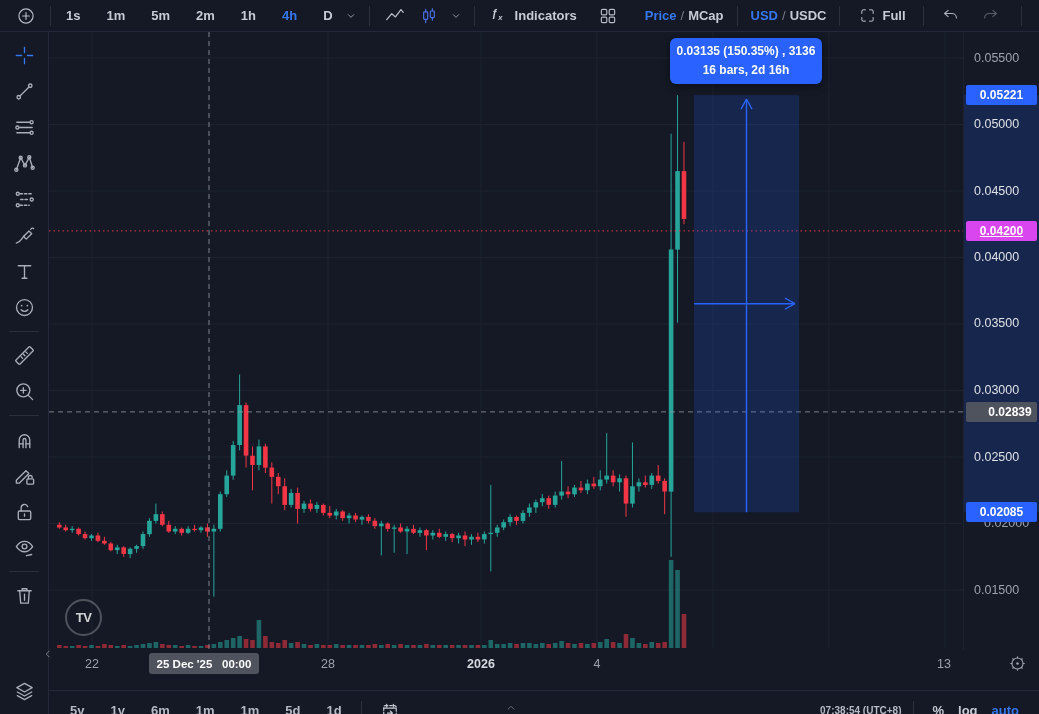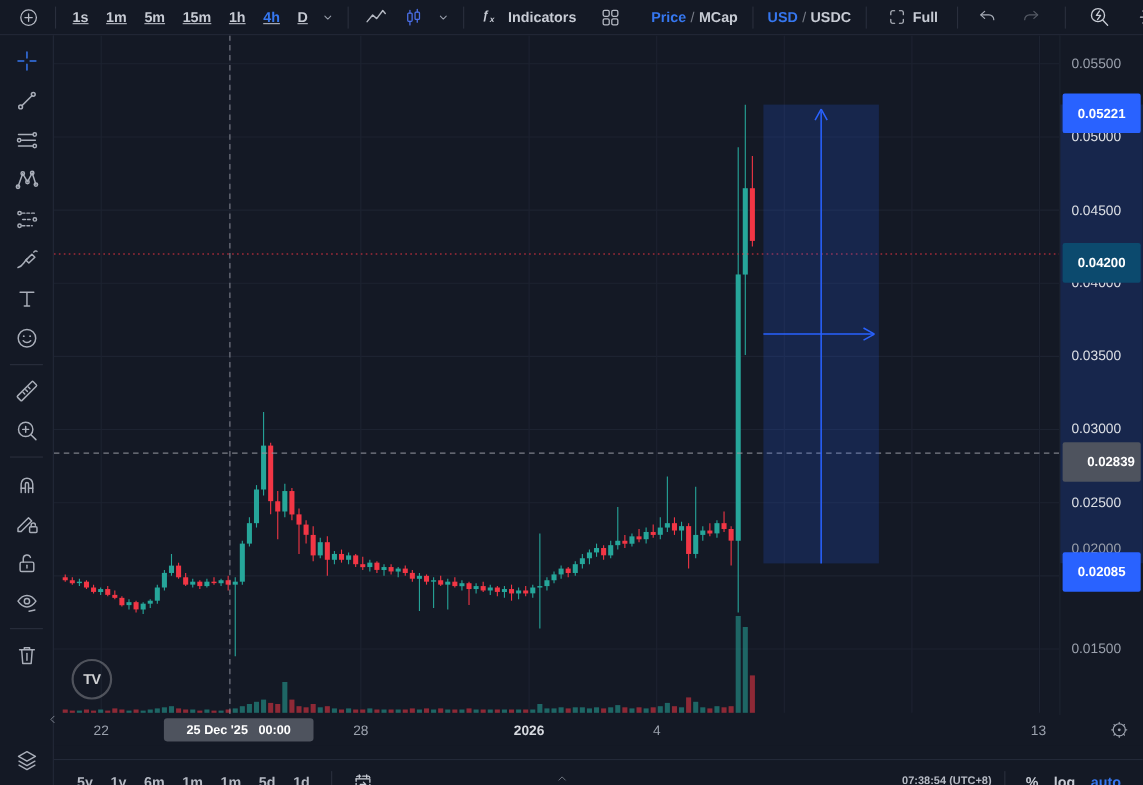--- a/index.html
+++ b/index.html
@@ -7,21 +7,21 @@
        font-family:"Liberation Sans","DejaVu Sans",sans-serif;
        -webkit-font-smoothing:antialiased;color:#b6bac4;}
   *{box-sizing:border-box;}
   button{background:none;border:none;color:#b6bac4;font:600 13px "Liberation Sans","DejaVu Sans",sans-serif;
          display:inline-flex;align-items:center;gap:6px;padding:4px 6px;border-radius:4px;cursor:pointer;}
   svg.ic{stroke:currentColor;fill:none;stroke-width:1.4;stroke-linecap:round;stroke-linejoin:round;display:block;}
   
   .topbar{position:absolute;left:0;top:0;width:1039px;height:32px;background:#141925;
           border-bottom:1px solid #232938;display:flex;align-items:center;padding:0 10px;gap:1px;z-index:6;}
   .vdiv{width:1px;height:20px;background:#2a2f3d;margin:0 7px;flex:0 0 auto;}
-  .tfg{display:flex;align-items:flex-start;gap:2px;text-decoration:underline;}
+  .tfg{display:flex;align-items:flex-start;gap:12px;}
   .tf{padding:4px 7px;color:#c7cbd4;}
   .tf.active{color:#3677f0;}
   .blue{color:#3677f0;text-align:right;}
   .slash{color:#787d88;font-weight:400;padding:0 2px;}
   .grp{display:flex;align-items:center;gap:2px;font-weight:600;font-size:13px;}
   .rightcluster{margin-left:auto;display:flex;align-items:center;}
   
   .sidebar{position:absolute;left:0;top:32px;bottom:0;width:49px;background:#141925;border-right:1px solid #232938;
            display:flex;flex-direction:column;align-items:center;padding-top:11px;gap:11px;z-index:5;}
   .tool{width:34px;height:25px;display:flex;align-items:center;justify-content:center;color:#a9aeb9;cursor:pointer;border-radius:4px;}
@@ -34,32 +34,32 @@
              border-radius:50%;display:flex;align-items:center;justify-content:center;
              color:rgba(255,255,255,.8);font-weight:800;font-size:13px;letter-spacing:-.5px;}
   .measure-tooltip{position:absolute;left:621px;top:6px;width:152px;background:#2962ff;border-radius:6px;
                    color:#fff;font-size:12px;font-weight:700;line-height:1.6;text-align:center;padding:4px 4px;
                    box-shadow:0 2px 10px rgba(0,0,0,.45);z-index:3;}
   
   .paxis{position:absolute;left:963px;top:32px;width:76px;height:618px;background:#141925;border-left:1px solid #1d2330;}
   .paxis-tint{position:absolute;left:0;right:0;background:rgba(41,98,255,.18);}
   .plabel{position:absolute;left:10px;font-size:12.5px;color:#9ba1ad;white-space:nowrap;}
   .plabel.bright{color:#dde0e6;}
-  .pbadge{position:absolute;left:2px;right:2px;height:36px;border-radius:2px;display:flex;align-items:center;
+  .pbadge{position:absolute;left:2px;right:2px;height:20px;border-radius:2px;display:flex;align-items:center;
           justify-content:center;font-size:12px;font-weight:700;color:#fff;white-space:nowrap;}
   .pbadge.blue{background:#2962ff;}
-  .pbadge.red{background:#0c4a6e;}
+  .pbadge.red{background:#d946ef;text-decoration:underline;}
   .pbadge.gray{background:#4e535e;}
   
   .taxis{position:absolute;left:49px;top:650px;width:990px;height:28px;background:#141925;}
   .tlabel{position:absolute;top:50%;transform:translate(-50%,-50%);font-size:12.5px;color:#9ba1ad;white-space:nowrap;}
   .tlabel.year{color:#d6d9df;font-weight:700;}
   .tbadge{position:absolute;top:3px;height:21px;border-radius:3px;display:flex;align-items:center;justify-content:center;
           font-size:11.5px;font-weight:700;color:#fff;white-space:nowrap;}
-  .tbadge.gray{background:#4e535e;left:100px;width:136px;}
+  .tbadge.gray{background:#4e535e;left:100px;width:110px;}
   .tbadge.bluepill{background:#2962ff;left:584px;width:230px;justify-content:space-between;padding:0 12px;}
   .axis-gear{position:absolute;right:12px;top:4px;color:#9ba1ad;}
   
   .bottombar{position:absolute;left:49px;top:678px;width:990px;height:40px;background:#141925;
              border-top:1px solid #232938;display:flex;align-items:center;padding:0 14px;gap:2px;margin-top:12px;}
   .range{padding:4px 7px;color:#b6bac4;font-weight:600;font-size:13px;}
   .clock{margin-left:auto;font-size:10px;font-weight:600;color:#b6bac4;}
   .collapse{position:absolute;left:41px;top:643px;width:14px;height:22px;color:#8b909b;display:flex;
             align-items:center;justify-content:center;z-index:7;cursor:pointer;}
   .chevup{position:absolute;left:504px;top:701px;color:#787d88;z-index:7;cursor:pointer;}
@@ -74,21 +74,21 @@
           <circle cx="12" cy="12" r="8.5"></circle>
           <path d="M12 8v8M8 12h8"></path>
         </svg>
       </span>
   </button>
   <div class="vdiv"></div>
   <div class="tfg">
       <button class="tf">1s</button>
       <button class="tf">1m</button>
       <button class="tf">5m</button>
-      <button class="tf">15m</button>
+      <button class="tf">2m</button>
       <button class="tf">1h</button>
       <button class="tf active">4h</button>
       <button class="tf">D</button>
     </div>
   <button style="padding:4px 2px;color:#9ba1ad">
     <span>
         <svg class="ic" width="16" height="16" viewBox="0 0 24 24">
           <path d="M8 10l4 4 4-4"></path>
         </svg>
       </span>
@@ -661,32 +661,36 @@
       <line x1="0" x2="914" y1="198.9" y2="198.9" stroke="#f23645" stroke-width="1" stroke-dasharray="1.5 3" opacity="0.95"></line>
       <line x1="160" x2="160" y1="0" y2="618" stroke="#9598a1" stroke-width="1" stroke-dasharray="5 4" opacity="0.8"></line>
       <line x1="0" x2="914" y1="379.9" y2="379.9" stroke="#9598a1" stroke-width="1" stroke-dasharray="5 4" opacity="0.8"></line>
       <rect x="645" y="63.1" width="105" height="417.1" fill="rgba(41,98,255,0.18)"></rect>
       <line x1="697.5" x2="697.5" y1="480.2" y2="69.1" stroke="#2962ff" stroke-width="1.4"></line>
       <path d="M697.5 67.1l-5.5 10M697.5 67.1l5.5 10" stroke="#2962ff" stroke-width="1.4" fill="none"></path>
       <line x1="645" x2="745" y1="271.7" y2="271.7" stroke="#2962ff" stroke-width="1.4"></line>
       <path d="M746 271.7l-10-5.5M746 271.7l-10 5.5" stroke="#2962ff" stroke-width="1.4" fill="none"></path>
     </svg>
   <div class="watermark">TV</div>
+  <div class="measure-tooltip">
+    <div>0.03135 (150.35%) , 3136</div>
+    <div>16 bars, 2d 16h</div>
+  </div>
 </div>
 
 <div class="paxis" id="paxis">
   <div class="paxis-tint" id="paxis-tint" style="top: 63px; height: 417px;"></div>
 <div class="plabel" style="top: 19px;">0.05500</div>
     <div class="plabel bright" style="top: 85px;">0.05000</div>
     <div class="plabel bright" style="top: 152px;">0.04500</div>
     <div class="plabel bright" style="top: 218px;">0.04000</div>
     <div class="plabel bright" style="top: 284px;">0.03500</div>
     <div class="plabel bright" style="top: 351px;">0.03000</div>
     <div class="plabel bright" style="top: 418px;">0.02500</div>
-    <div class="plabel" style="top: 460px;">0.02000</div>
+    <div class="plabel" style="top: 484px; margin-left: 10px;">0.02000</div>
     <div class="plabel" style="top: 551px;">0.01500</div>
     <div class="pbadge blue" style="top: 53px;">0.05221</div>
     <div class="pbadge red" style="top: 189px;">0.04200</div>
     <div class="pbadge gray" style="top: 370px; padding-left: 17px;">0.02839</div>
     <div class="pbadge blue" style="top: 470px;">0.02085</div>
   </div>
 
 <div class="taxis" id="taxis">
   <div class="tbadge gray">25 Dec '25&nbsp;&nbsp;&nbsp;00:00</div>
   <div class="axis-gear">

